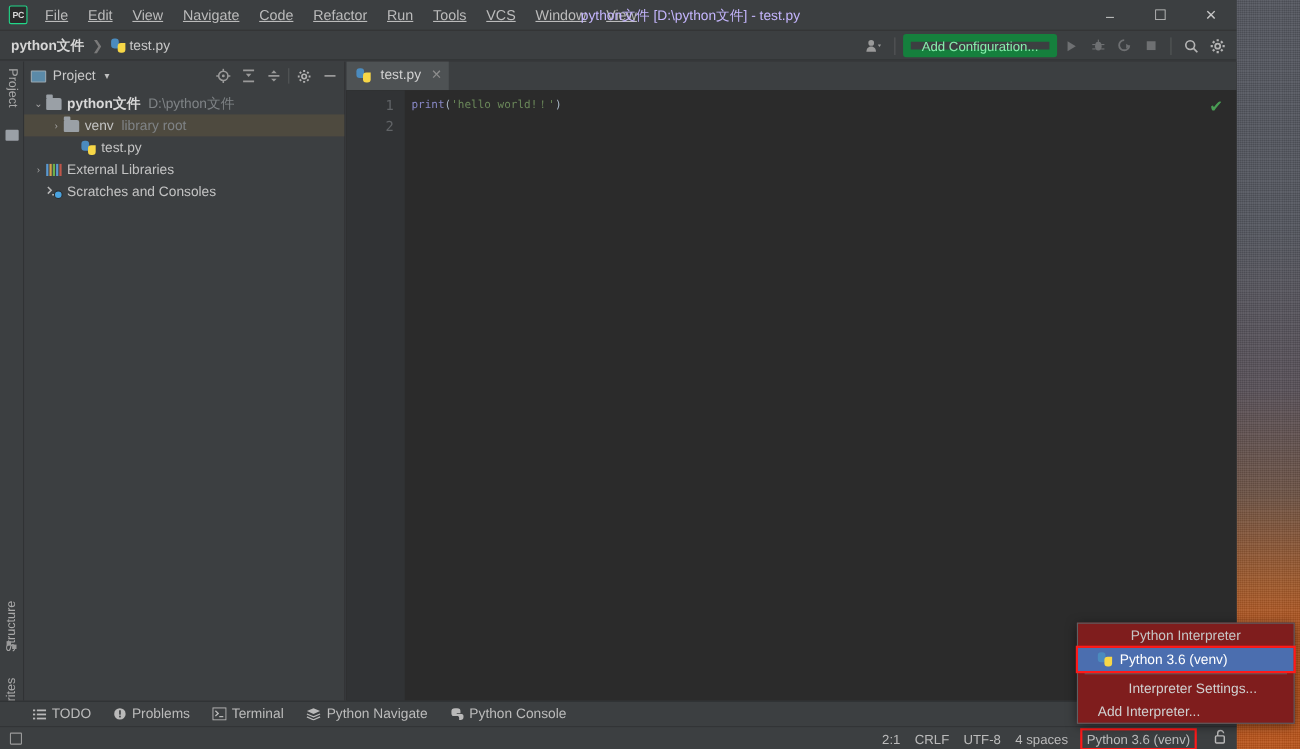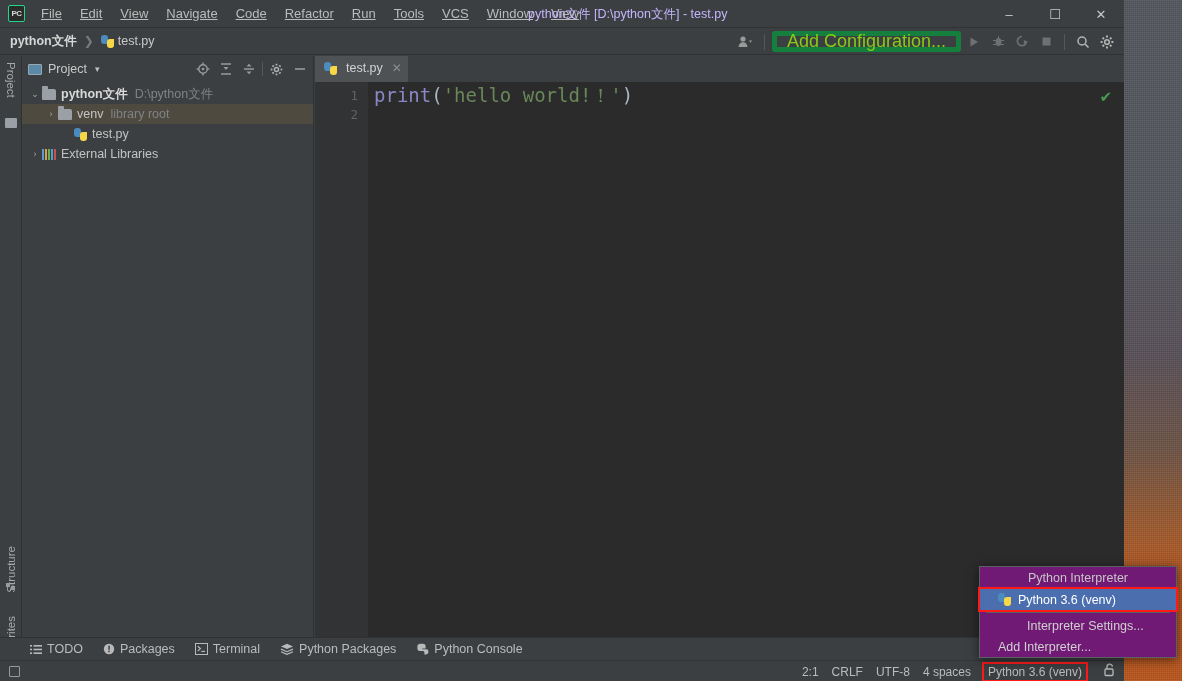--- a/index.html
+++ b/index.html
@@ -98,23 +98,23 @@
   .toolbar-right {
     position: absolute; right: 6px; top: 0; height: 27px;
     display: flex; align-items: center; gap: 2px;
   }
   .tb-icon {
     width: 22px; height: 22px; display: flex; align-items: center;
     justify-content: center; color: #8a8a8a; font-size: 12px;
   }
   .tb-sep { width: 1px; height: 16px; background: #555859; margin: 0 5px; }
   .add-config {
-    height: 21px; border: 5px solid #15803d; border-radius: 3px;
+    height: 21px; border: 7px solid #15803d; border-radius: 3px;
     padding: 0 10px; display: flex; align-items: center;
-    font-size: 18px; color: #84cc16; white-space: nowrap;
+    font-size: 12px; color: #86efac; white-space: nowrap;
   }
 
   
   .body { position: absolute; left: 0; top: 56px; width: 1124px; height: 581px; }
 
   
   .leftstrip {
     position: absolute; left: 0; top: 0; width: 22px; height: 581px;
     background: #3c3f41; border-right: 1px solid #2f3133;
   }
@@ -194,21 +194,21 @@
     position: absolute; left: 0; top: 0; width: 53px; height: 100%;
     background: #313335; color: #606366;
     font-family: "DejaVu Sans Mono", "Liberation Mono", monospace;
     font-size: 12.5px; padding-top: 4px;
   }
   .gline { height: 19px; line-height: 19px; text-align: right; padding-right: 10px; }
   .code {
     position: absolute; left: 53px; top: 0; right: 0; height: 100%;
     padding: 4px 0 0 6px;
     font-family: "DejaVu Sans Mono", "Liberation Mono", monospace;
-    font-size: 19px; line-height: 19px; white-space: pre;
+    font-size: 10px; line-height: 19px; white-space: pre;
   }
   .k-fn { color: #8888c6; }
   .k-paren { color: #a9b7c6; }
   .k-str { color: #6a8759; }
   .check {
     position: absolute; right: 12px; top: 6px; color: #499c54;
     font-size: 15px; font-weight: bold;
   }
 
   
@@ -234,21 +234,21 @@
     display: flex; align-items: center; gap: 13px;
     font-size: 12px; color: #bbbbbb; white-space: nowrap;
   }
   .sb-interp { position: relative; padding: 1px 4px; }
   .hl-box { outline: 2px solid #ff1a1a; outline-offset: 0px; }
   .lock-ico { font-size: 12px; color: #b8b8b8; padding: 0 4px; }
 
   
   .popup {
     position: absolute; left: 979px; top: 566px; width: 198px; height: 92px;
-    background: #701a75; border: 1px solid #5c6063;
+    background: #7f1d1d; border: 1px solid #5c6063;
     box-shadow: 0 2px 10px rgba(0,0,0,.55);
     z-index: 40;
   }
   .pop-title {
     height: 22px; display: flex; align-items: center; justify-content: center;
     font-size: 12.5px; color: #c6c6c6;
   }
   .pop-item {
     height: 21px; display: flex; align-items: center; padding-left: 18px;
     gap: 6px; font-size: 12.5px; color: #d0d0d0; position: relative;
@@ -465,20 +465,31 @@
             <span class="lib-ico">
               <i style="background:#5a9ad1;"></i>
                 <i style="background:#d6a24a;"></i>
                 <i style="background:#6ab04c;"></i>
                 <i style="background:#5a9ad1;"></i>
                 <i style="background:#c0564a;"></i>
             </span>
             <span class="tname">External Libraries</span>
           </div>
 
+          <div class="trow">
+            <span class="arrow"></span>
+            <span class="scratch-ico">
+              <svg width="13" height="12" viewBox="0 0 13 12">
+                <path d="M1.5 2 L4.5 5 L1.5 8" stroke="#b8b8b8" stroke-width="1.4" fill="none"></path>
+                <line x1="5.5" y1="9" x2="11" y2="9" stroke="#b8b8b8" stroke-width="1.4"></line>
+              </svg>
+              <span class="dot"></span>
+            </span>
+            <span class="tname">Scratches and Consoles</span>
+          </div>
 
         </div>
       </div>
 
       <div class="editor">
         <div class="tabrow">
           <div class="tab">
             <span class="py-icon"></span>
             <span>test.py</span>
             <span class="tab-close">✕</span>
@@ -514,41 +525,41 @@
         <span>TODO</span>
       </div>
       <div class="bb">
         <span class="bb-ico">
           <svg width="12" height="12" viewBox="0 0 12 12">
             <circle cx="6" cy="6" r="5.2" fill="#b9b9b9"></circle>
             <rect x="5.3" y="2.7" width="1.5" height="4" fill="#3c3f41"></rect>
             <rect x="5.3" y="7.6" width="1.5" height="1.6" fill="#3c3f41"></rect>
           </svg>
         </span>
-        <span>Packages</span>
+        <span>Problems</span>
       </div>
       <div class="bb">
         <span class="bb-ico">
           <svg width="13" height="12" viewBox="0 0 13 12">
             <rect x="0.5" y="0.5" width="12" height="11" fill="none" stroke="#b9b9b9" stroke-width="1"></rect>
             <path d="M2.8 3.2 L5.4 5.6 L2.8 8" stroke="#b9b9b9" stroke-width="1.2" fill="none"></path>
             <line x1="6.3" y1="8.4" x2="10" y2="8.4" stroke="#b9b9b9" stroke-width="1.2"></line>
           </svg>
         </span>
         <span>Terminal</span>
       </div>
       <div class="bb">
         <span class="bb-ico">
           <svg width="14" height="12" viewBox="0 0 14 12">
             <path d="M7 0.8 L13 3.4 L7 6 L1 3.4 Z" fill="#b9b9b9"></path>
             <path d="M1 6.1 L7 8.7 L13 6.1" fill="none" stroke="#b9b9b9" stroke-width="1.2"></path>
             <path d="M1 8.8 L7 11.4 L13 8.8" fill="none" stroke="#b9b9b9" stroke-width="1.2"></path>
           </svg>
         </span>
-        <span>Python Packages</span>
+        <span>Python Navigate</span>
       </div>
       <div class="bb">
         <span class="bb-ico">
           <svg width="13" height="13" viewBox="0 0 13 13">
             <path d="M6.5 0.8 C9 0.8 9.6 1.8 9.6 3.4 L9.6 5.4 L6.2 5.4 L6.2 6.2 L10.6 6.2 C12 6.2 12.4 7.2 12.4 8.6 C12.4 10.6 11.4 11.6 9.6 11.6 L8.4 11.6 L8.4 9.8 C8.4 8.6 7.6 8 6.5 8 L3.6 8 C2.2 8 1.4 7 1.4 5.6 L1.4 3.4 C1.4 1.8 2.4 0.8 4.6 0.8 Z" fill="#b9b9b9"></path>
           </svg>
         </span>
         <span>Python Console</span>
       </div>
     </div>
@@ -577,21 +588,21 @@
   <div class="popup">
     <div class="pop-title">Python Interpreter</div>
 
     <div class="pop-item sel hl-box">
       <span class="py-icon"></span>
       <span>Python 3.6 (venv)</span>
     </div>
 
     <div class="pop-sep"></div>
 
-    <div class="pop-item" style="padding-left:16px;margin-left:31px;">
+    <div class="pop-item" style="padding-left:46px;">
       <span>Interpreter Settings...</span>
     </div>
 
     <div class="pop-item" style="">
       <span>Add Interpreter...</span>
     </div>
   </div>
 
 </div>
 

